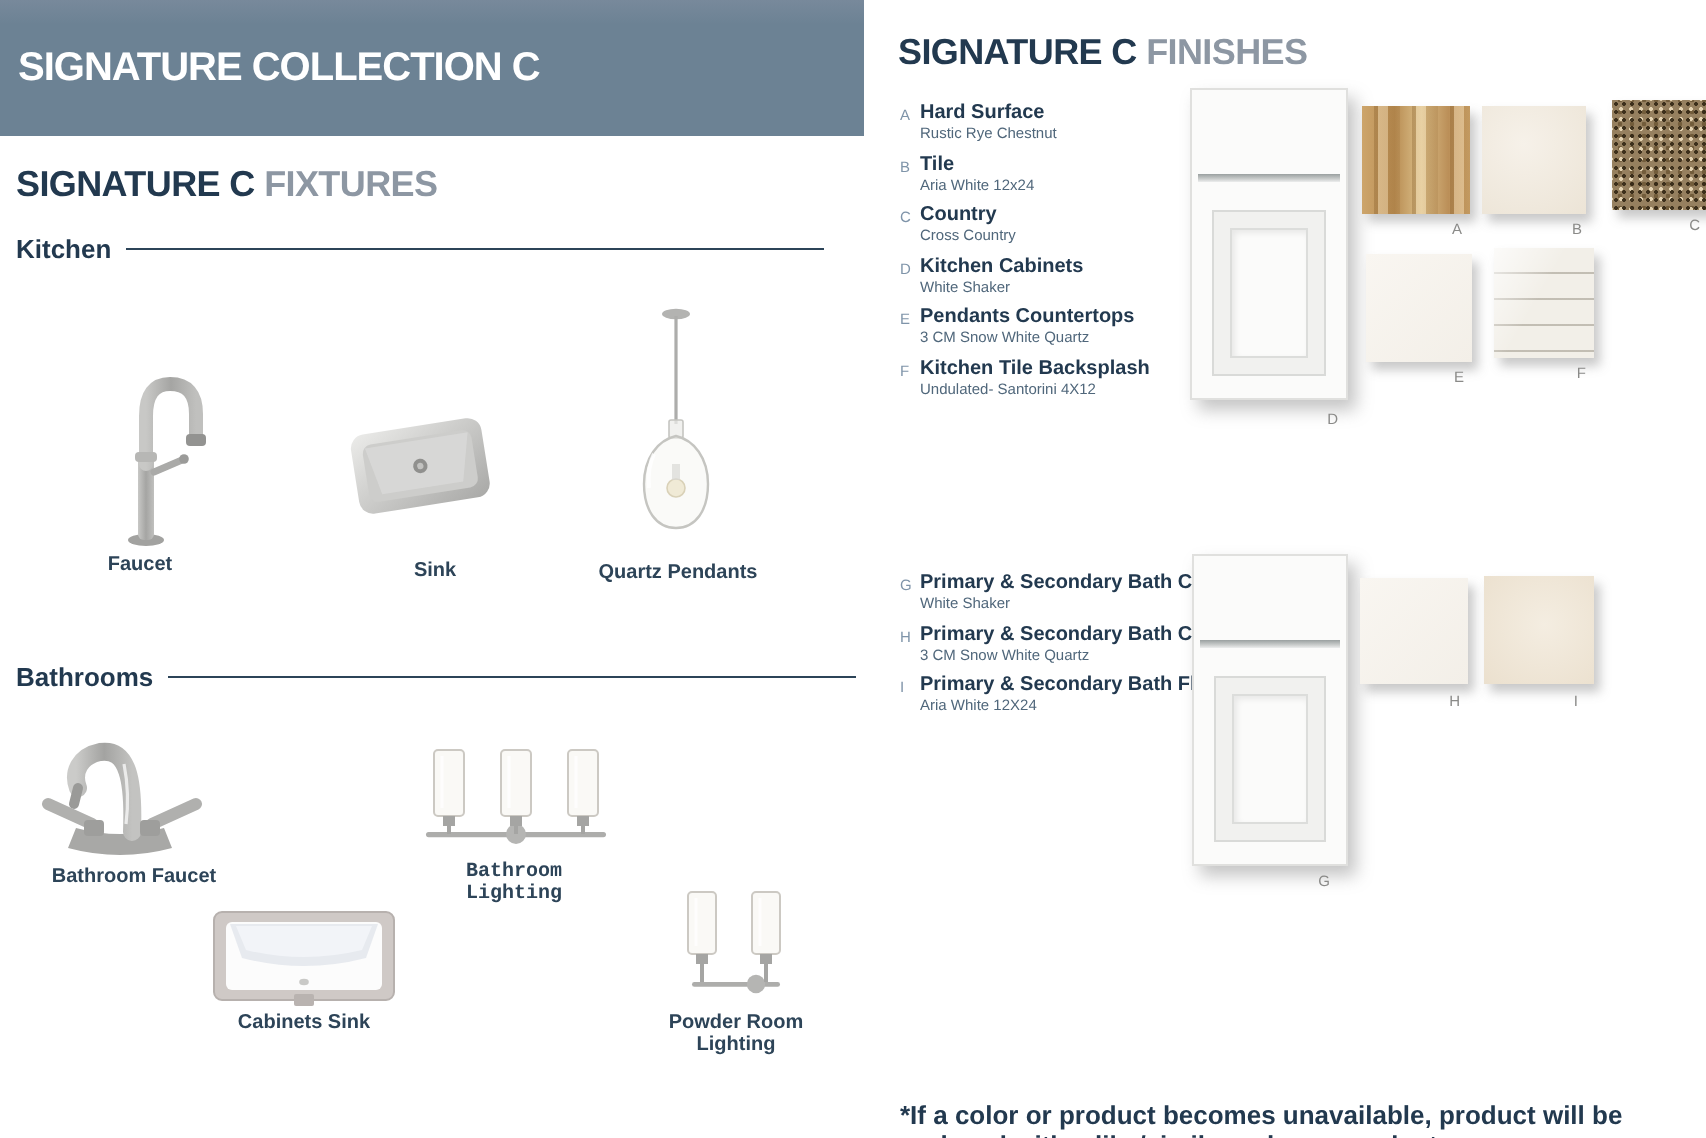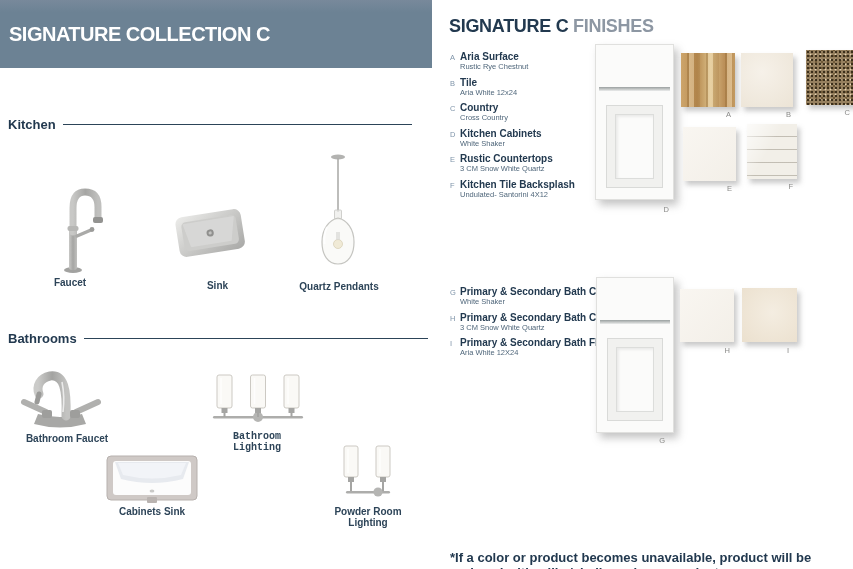--- a/index.html
+++ b/index.html
@@ -76,20 +76,25 @@
 </style>
 </head>
 <body>
 
 <div id="page">
 
   <div class="banner">
     <h1>SIGNATURE COLLECTION C</h1>
   </div>
 
+  <div class="duo-heading" id="fixtures-heading">
+    <span class="primary">SIGNATURE C</span>
+    <span> </span>
+    <span class="secondary">FIXTURES</span>
+  </div>
 
   <div class="rule-header" id="kitchen-header">
     <span class="rh-title">Kitchen</span>
     <span class="rh-line"></span>
   </div>
 
   <div class="fixture" style="left:52px;top:182px;width:58px;height:92px;">
     <svg width="58" height="92" viewBox="0 0 58 92">
       <defs>
           <linearGradient id="nick1" x1="0" y1="0" x2="1" y2="0">
@@ -229,21 +234,21 @@
   <div class="duo-heading" id="finishes-heading">
     <span class="primary">SIGNATURE C</span>
     <span> </span>
     <span class="secondary">FINISHES</span>
   </div>
 
   <div class="fin-list" id="fin-list-kitchen">
     <div class="fin-item">
       <span class="fin-letter">A</span>
       <div>
-          <div class="fin-name">Aria Surface</div>
+          <div class="fin-name">Hard Surface</div>
            <div class="fin-detail">Rustic Rye Chestnut</div>
         </div>
     </div>
     <div class="fin-item">
       <span class="fin-letter">B</span>
       <div>
           <div class="fin-name">Tile</div>
            <div class="fin-detail">Aria White 12x24</div>
         </div>
     </div>
@@ -257,21 +262,21 @@
     <div class="fin-item">
       <span class="fin-letter">D</span>
       <div>
           <div class="fin-name">Kitchen Cabinets</div>
            <div class="fin-detail">White Shaker</div>
         </div>
     </div>
     <div class="fin-item">
       <span class="fin-letter">E</span>
       <div>
-          <div class="fin-name">Rustic Countertops</div>
+          <div class="fin-name">Pendants Countertops</div>
            <div class="fin-detail">3 CM Snow White Quartz</div>
         </div>
     </div>
     <div class="fin-item">
       <span class="fin-letter">F</span>
       <div>
           <div class="fin-name">Kitchen Tile Backsplash</div>
            <div class="fin-detail">Undulated- Santorini 4X12</div>
         </div>
     </div>

